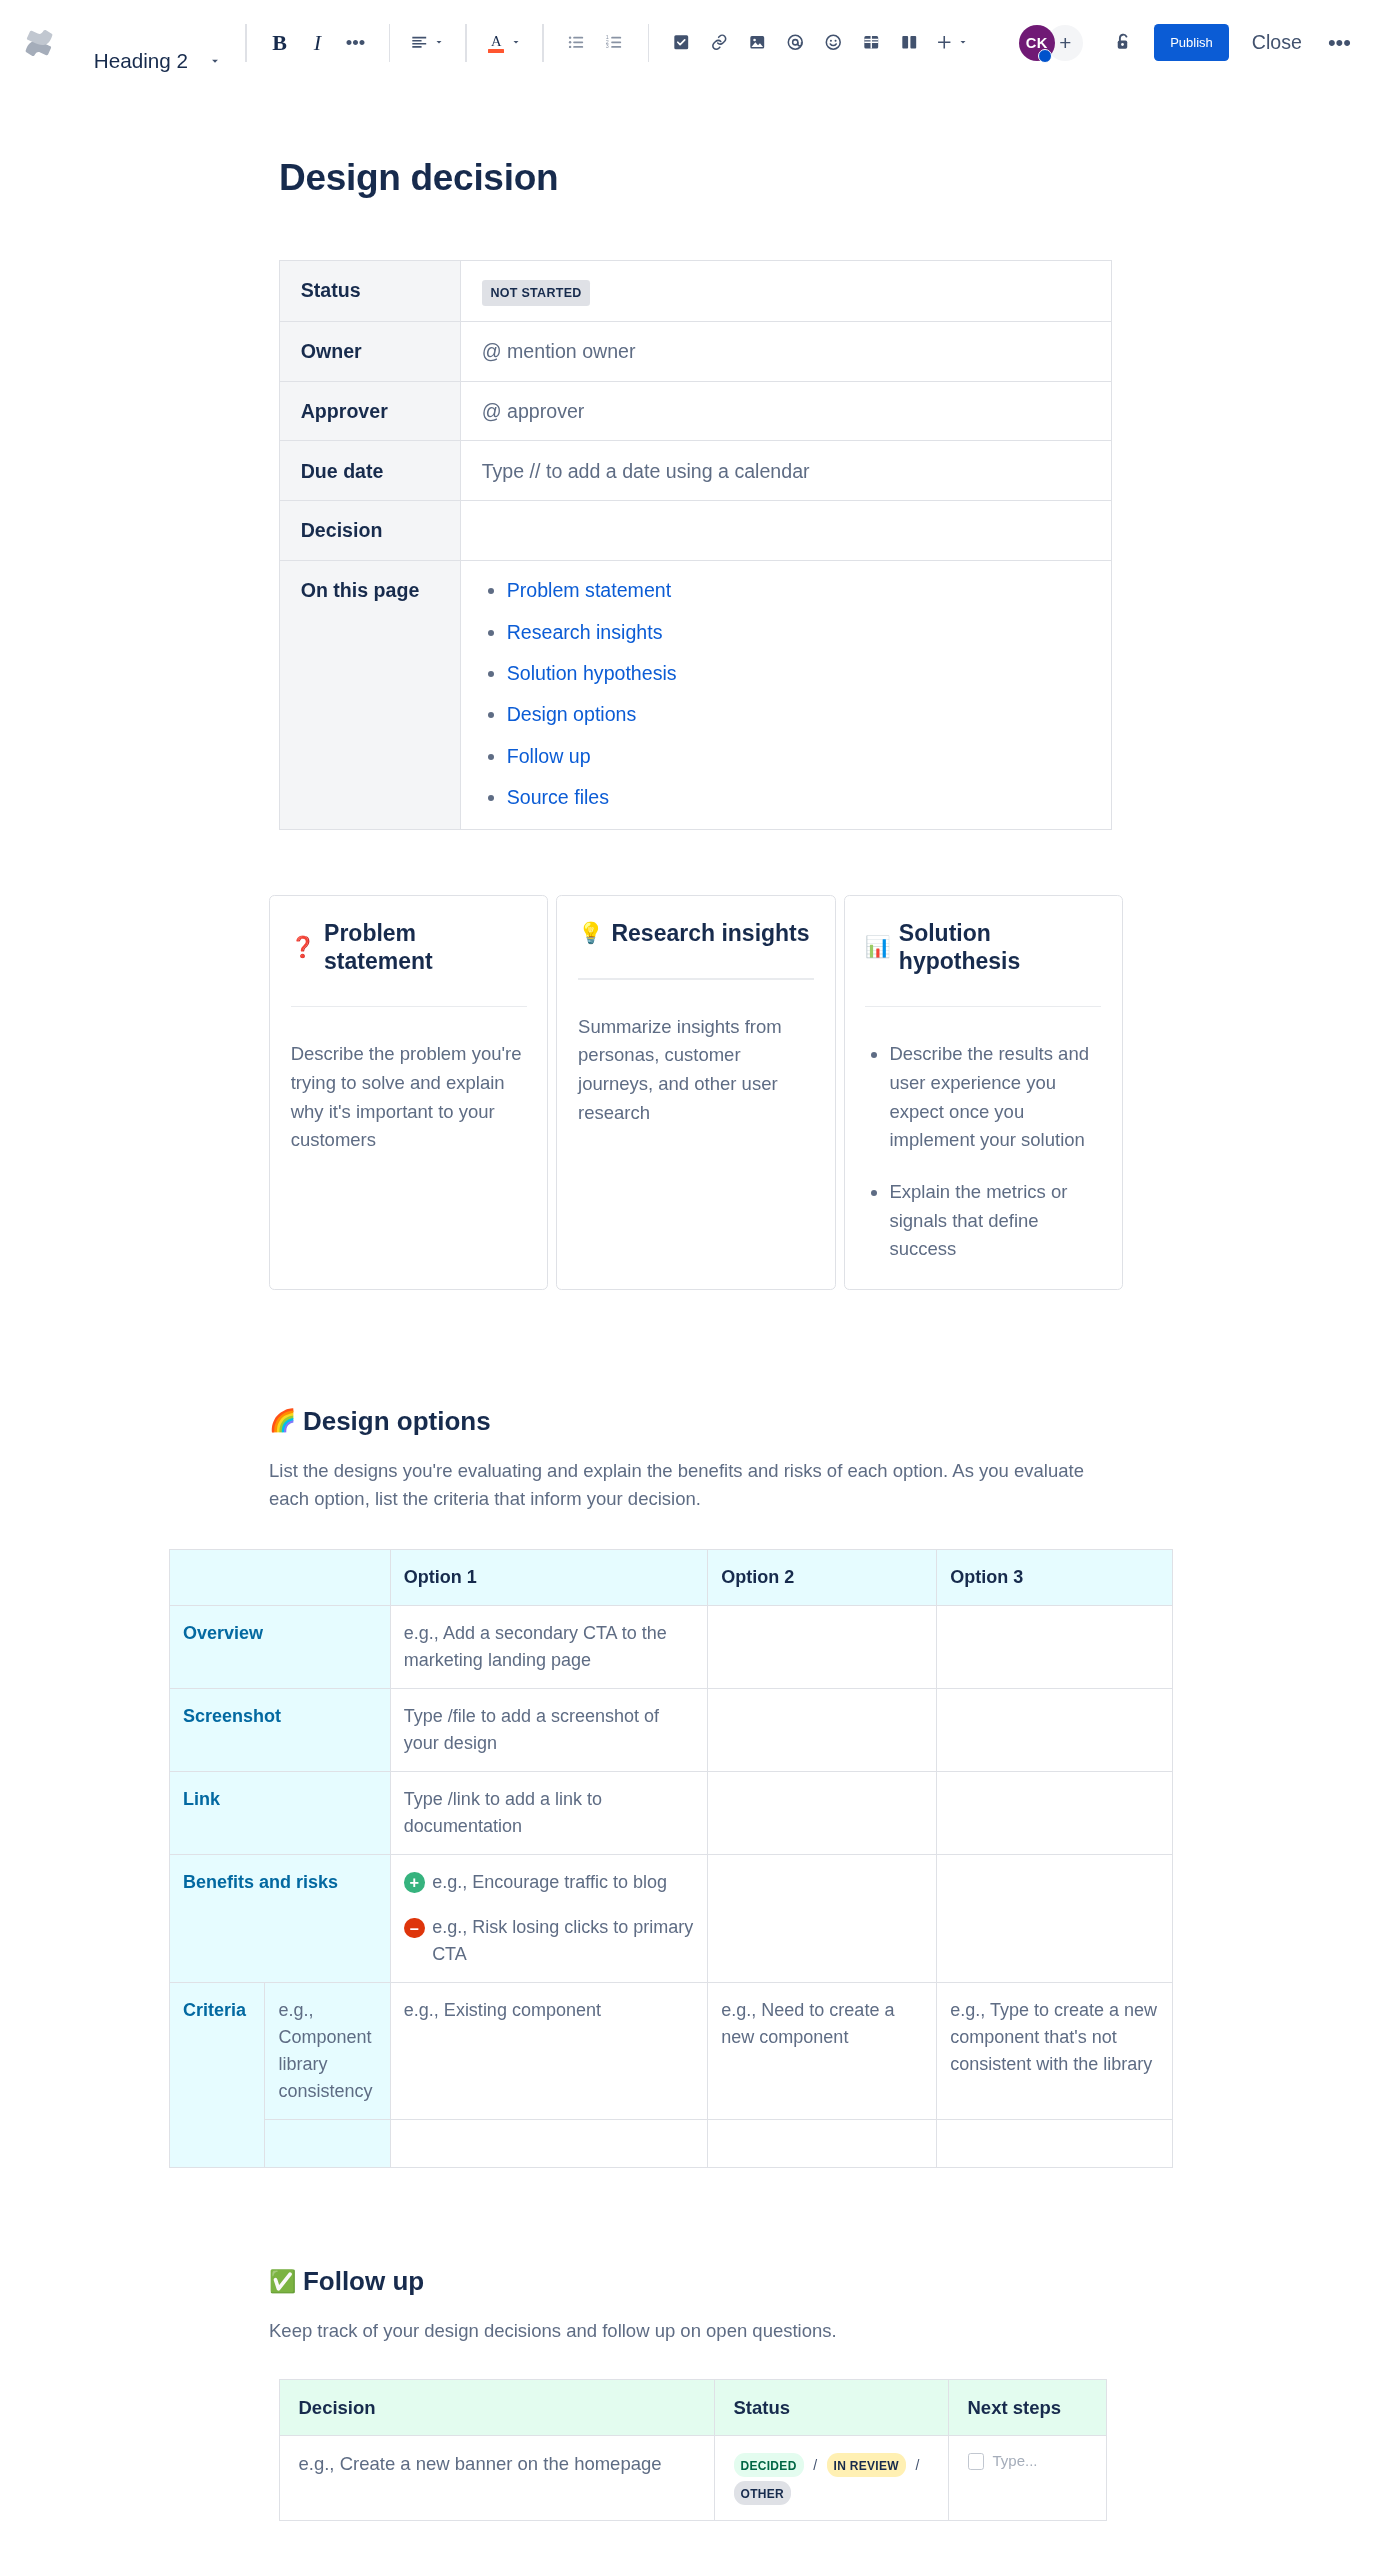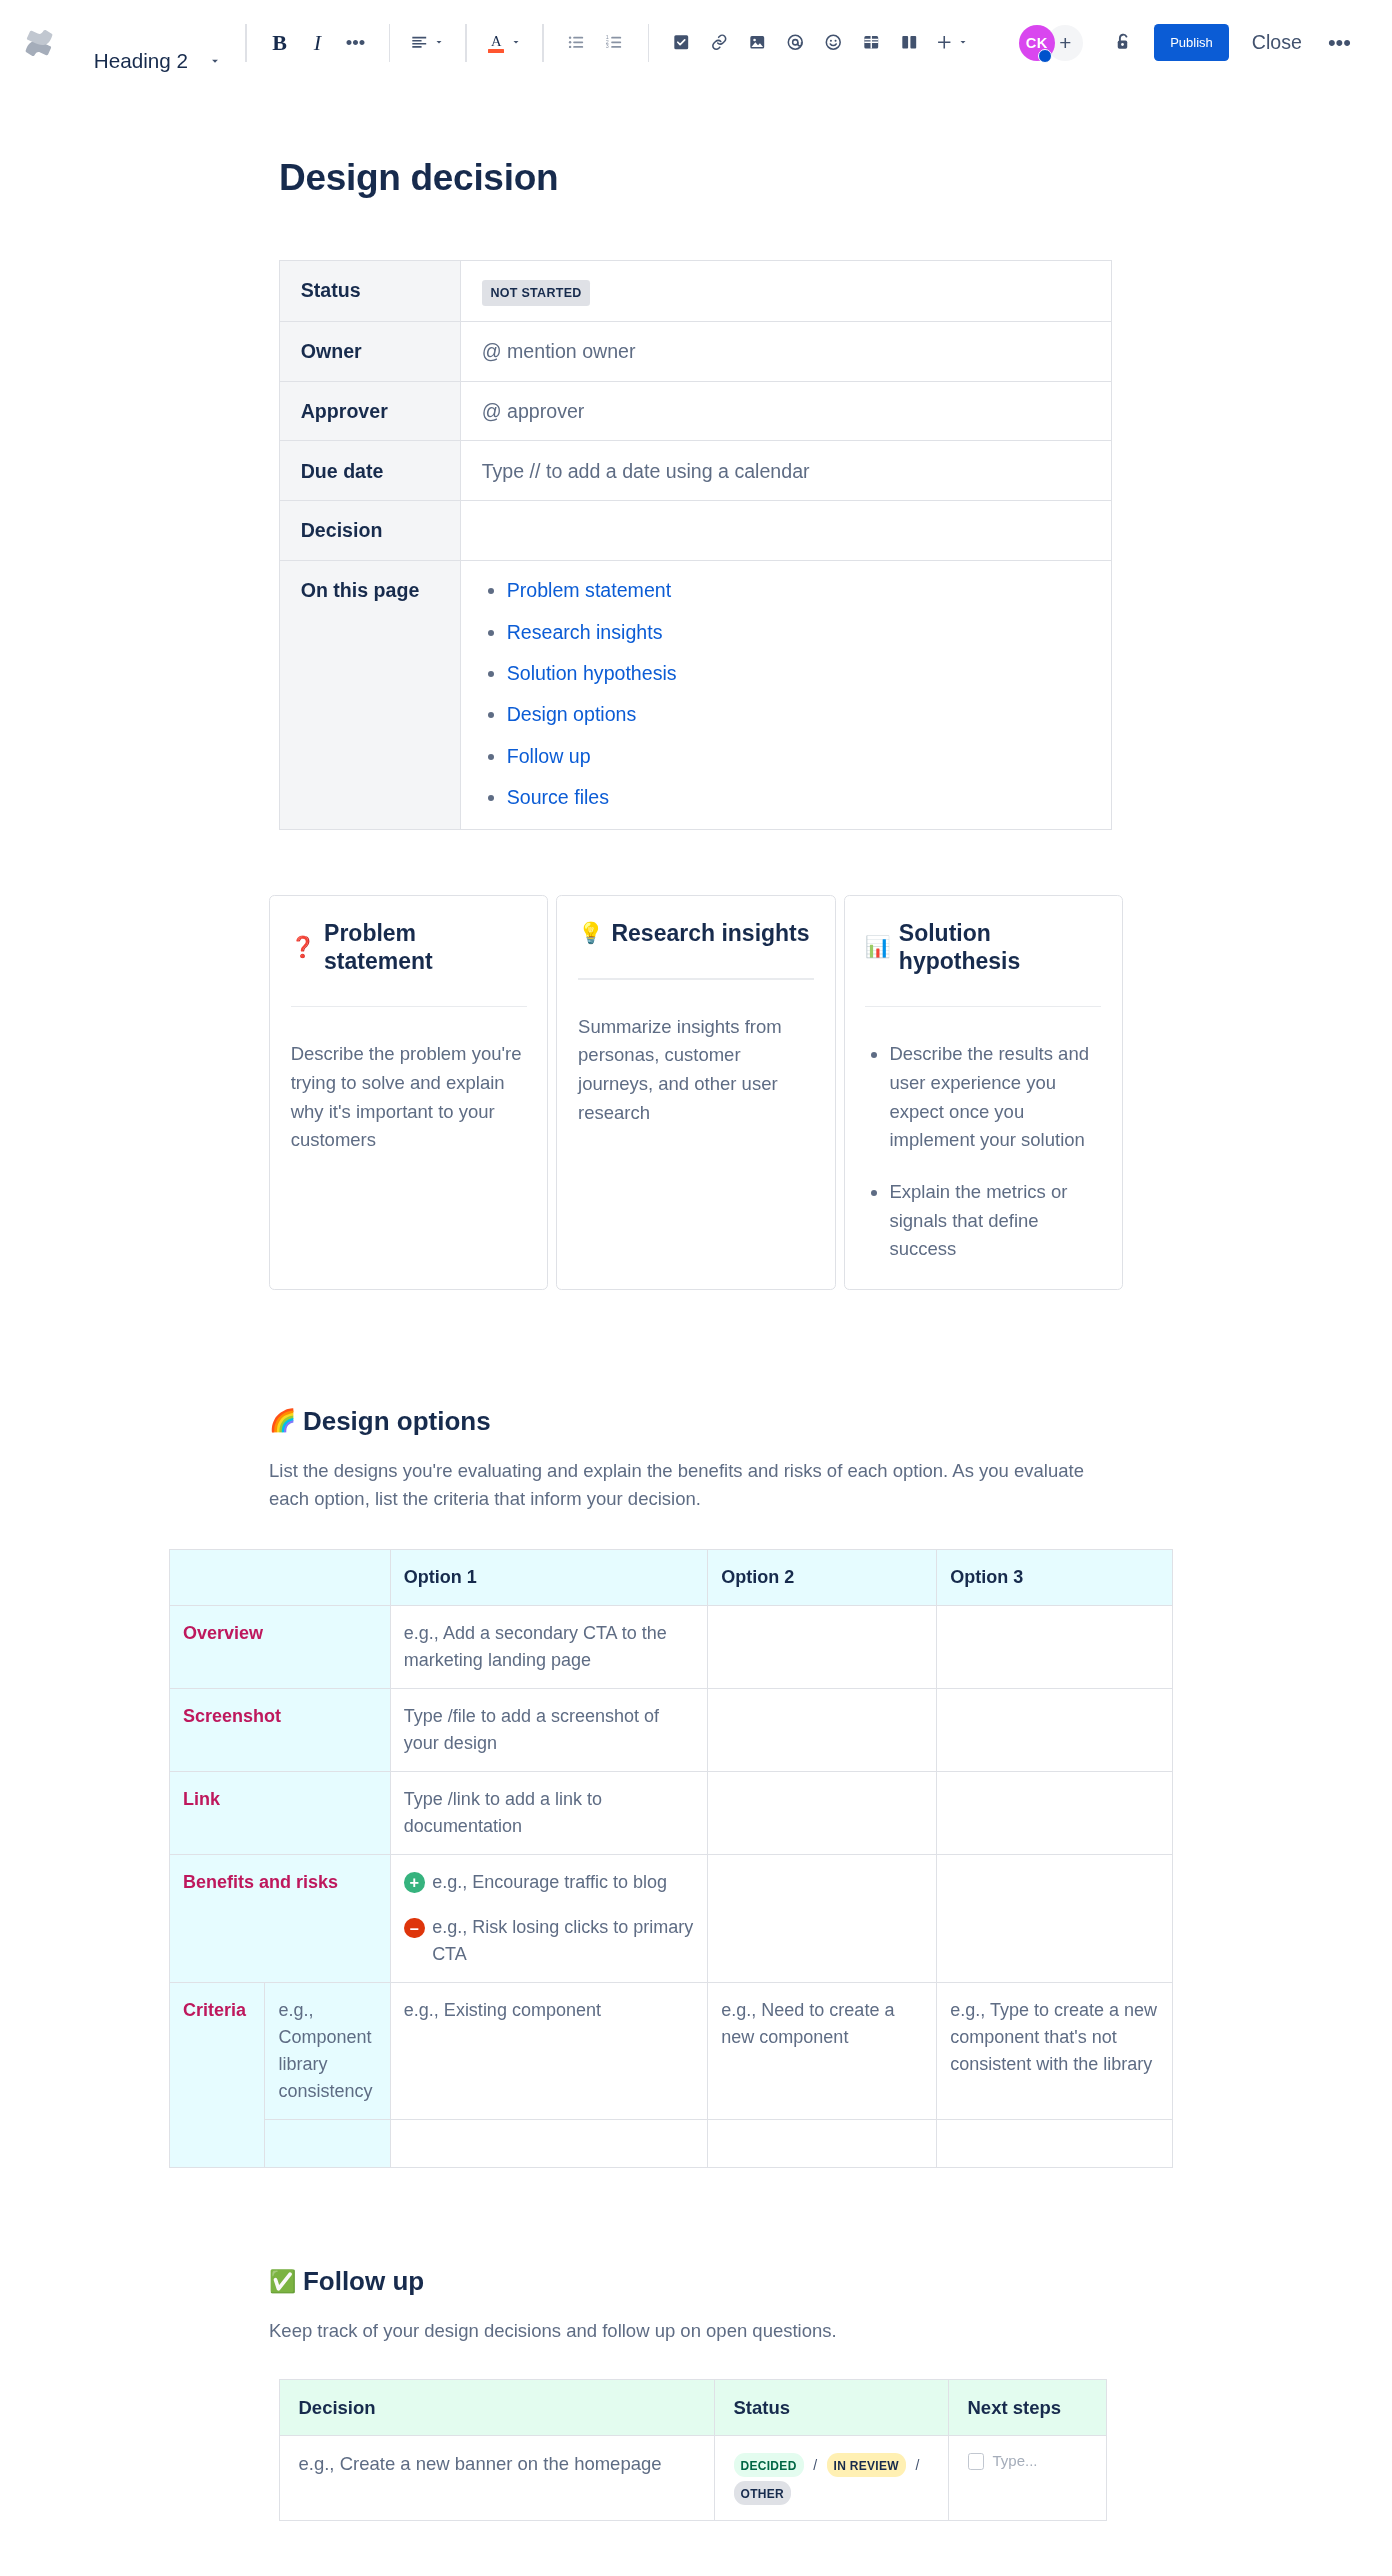--- a/index.html
+++ b/index.html
@@ -44,21 +44,21 @@
     height: 38px; border-radius: 4.9px; cursor: pointer;
     font-size: 20.7px; color:#172B4D;margin-top:37px;
   }
   .chev { display:inline-block; }
   .tb-icon { display:flex; align-items:center; justify-content:center; }
   .tb-spacer { flex: 1 1 auto; }
 
   .avatar-wrap { position: relative; display:flex; align-items:center; margin-right: 2.2px; }
   .avatar {
     width: 36px; height: 36px; border-radius: 50%;
-    background: #d946ef; color: #fff;
+    background: #701a75; color: #fff;
     font-size: 14.7px; font-weight: 700; letter-spacing: 0.3px;
     display:flex; align-items:center; justify-content:center;
     position: relative; z-index: 2;
   }
   .avatar-badge {
     position:absolute; bottom:-2.2px; left: 19.6px;
     width:14px; height:14px; border-radius:50%;
     background:#0052CC; border:1.6px solid #fff; z-index:3;
     display:flex;align-items:center;justify-content:center;
     color:#fff; font-size:7.6px; font-weight:700;
@@ -189,21 +189,21 @@
     color:#5E6C84;
     background:#fff;
   }
   .opt-table th {
     background: #E6FCFF;
     color:#172B4D;
     font-weight: 700;
     height: 52px;
   }
   .opt-table td.rowhdr {
-    background:#E6FCFF; color:#be185d; font-weight:700;margin-top:44px;
+    background:#E6FCFF; color:#0369a1; font-weight:700;margin-top:44px;
   }
   .opt-table td.subcell { background:#E6FCFF; color:#5E6C84; font-weight:400; }
   .opt-table tr.r-overview td { height: 79px; }
   .opt-table tr.r-screenshot td { height: 76px; }
   .opt-table tr.r-link td { height: 76px; }
   .opt-table tr.r-benefits td { height: 125px; }
   .opt-table tr.r-criteria td { height: 127px; }
   .opt-table tr.r-empty td { height: 48px; }
   .pm-line { display:flex; align-items:flex-start; gap: 7.6px; margin-bottom: 18.5px; }
   .pm-line:last-child { margin-bottom: 0; }

